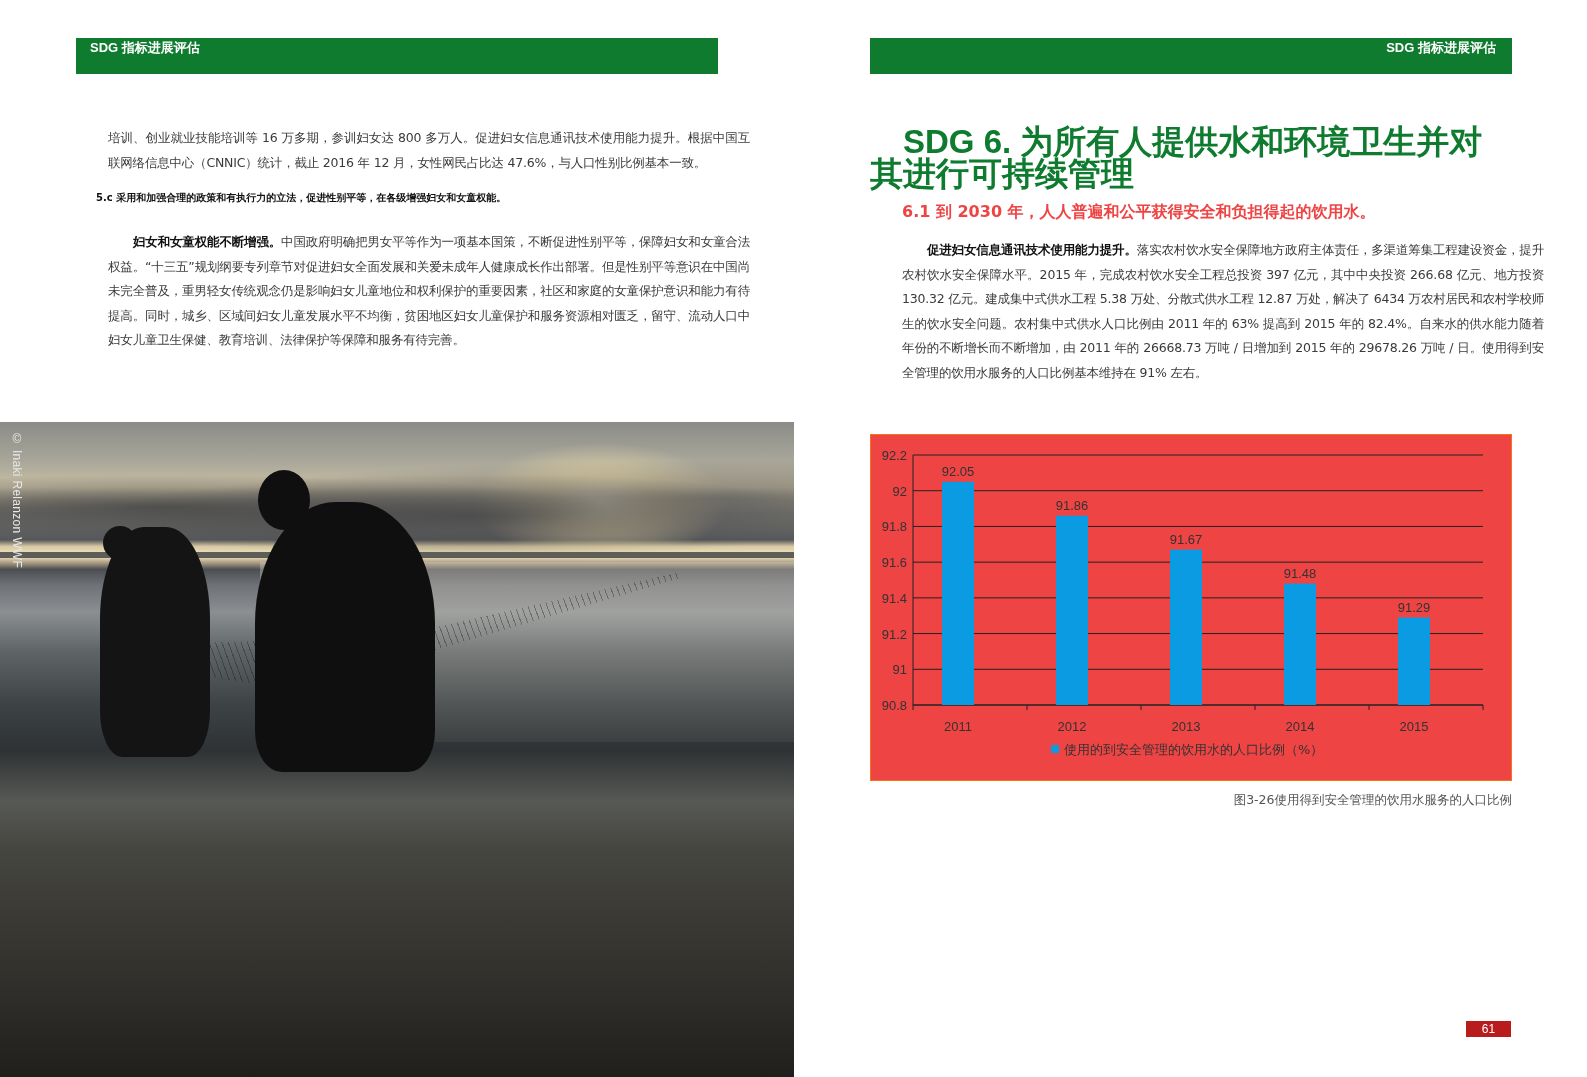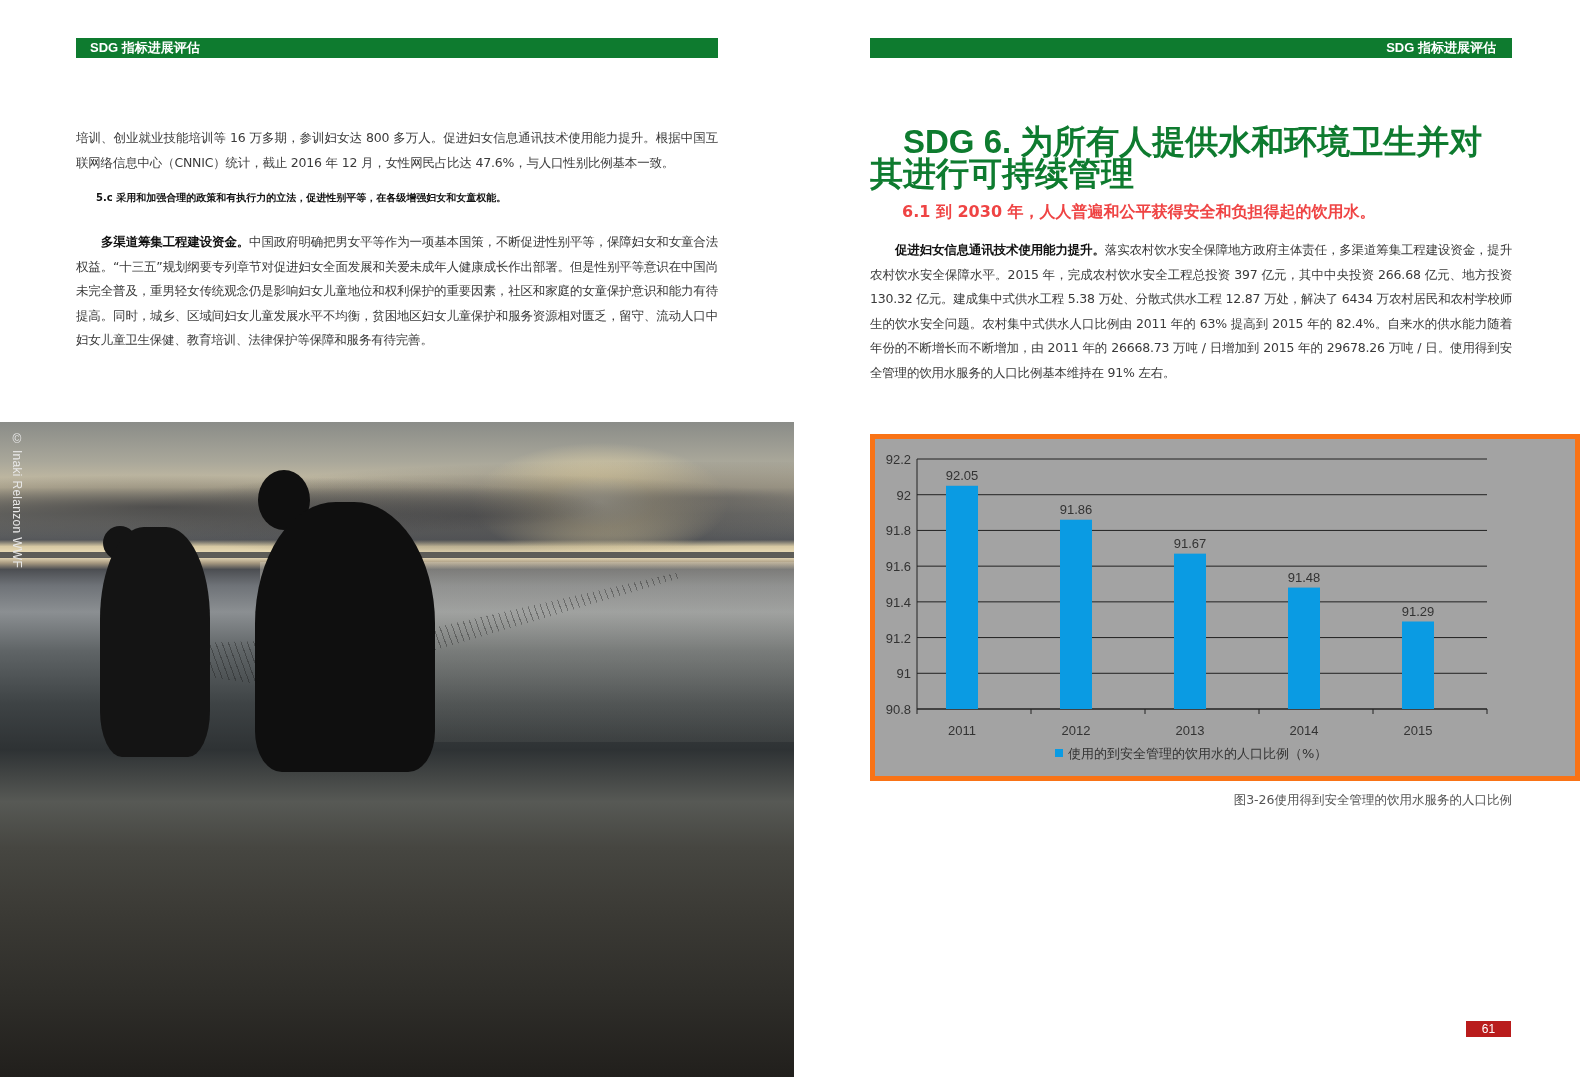--- a/index.html
+++ b/index.html
@@ -1,29 +1,29 @@
 <!DOCTYPE html>
 <html><head>
 <meta charset="utf-8">
 <style>
   * { box-sizing: border-box; margin: 0; padding: 0; }
   html, body { width: 1587px; height: 1077px; background: #ffffff; overflow: hidden; }
   body { position: relative; font-family: "DejaVu Sans", "Liberation Sans", sans-serif; color: #333; }
 
   .header-bar {
-    position: absolute; top: 38px; height: 20px; background: #0e7b2f;
+    position: absolute; top: 38px; height: 36px; background: #0e7b2f;
     color: #fff; font-weight: bold; font-size: 13px; line-height: 20px;
     font-family: "Liberation Sans", "DejaVu Sans", sans-serif;
   }
   .header-left { left: 76px; width: 642px; padding-left: 14px; }
   .header-right { left: 870px; width: 642px; text-align: right; padding-right: 16px; }
 
   .body-text {
     position: absolute; font-size: 12.5px; line-height: 24.5px; color: #3a3a3a;
-    text-align: justify; letter-spacing: -0.2px;
+    text-align: justify; letter-spacing: -0.2px; margin-left: 32px;
   }
   .body-text b { color: #111; }
   .indent { text-indent: 2em; }
 
   .left-p1 { left: 76px; top: 126px; width: 642px; }
   .left-h { position: absolute; left: 76px; top: 191px; width: 642px; font-size: 10px; font-weight: bold; color: #111; text-indent: 2em; }
   .left-p2 { left: 76px; top: 230px; width: 642px; }
 
   .sdg-title {
     position: absolute; left: 870px; top: 126px; width: 642px;
@@ -64,22 +64,22 @@
     position: absolute; left: 150px; top: 150px; width: 530px; height: 120px;
     background: repeating-linear-gradient(70deg, rgba(20,20,20,0.35) 0 1px, transparent 1px 6px);
     clip-path: polygon(0 60%, 45% 55%, 100% 0%, 100% 5%, 50% 70%, 30% 100%, 0 80%);
   }
   .credit {
     position: absolute; left: 10px; top: 432px; writing-mode: vertical-rl;
     color: #e8e8e8; font-size: 12px; font-family: "Liberation Sans", sans-serif; letter-spacing: 0.3px;
   }
 
   .chart-box {
-    position: absolute; left: 870px; top: 434px; width: 710px; height: 347px;
-    border: 5px solid #f97316; background: #a3a3a3;
+    position: absolute; left: 870px; top: 434px; width: 642px; height: 347px;
+    border: 1px solid #f97316; background: #ef4444;
   }
   .chart-svg { position: absolute; left: 0; top: 0; }
   .caption {
     position: absolute; left: 870px; top: 792px; width: 642px; text-align: right;
     font-size: 12.5px; color: #555;
   }
   .page-num {
     position: absolute; left: 1466px; top: 1021px; width: 45px; height: 16px;
     background: #b91c1c; color: #fff; font-size: 12px; line-height: 16px; text-align: center;
     font-family: "Liberation Sans", sans-serif;
@@ -88,21 +88,21 @@
 </head>
 <body>
 
 <div class="header-bar header-left">SDG 指标进展评估</div>
 
 <div class="body-text left-p1">培训、创业就业技能培训等 16 万多期，参训妇女达 800 多万人。促进妇女信息通讯技术使用能力提升。根据中国互联网络信息中心（CNNIC）统计，截止 2016 年 12 月，女性网民占比达 47.6%，与人口性别比例基本一致。</div>
 
 <div class="left-h">5.c 采用和加强合理的政策和有执行力的立法，促进性别平等，在各级增强妇女和女童权能。</div>
 
 <div class="body-text left-p2 indent">
-  <b>多渠道筹集工程建设资金。</b><span>中国政府明确把男女平等作为一项基本国策，不断促进性别平等，保障妇女和女童合法权益。“十三五”规划纲要专列章节对促进妇女全面发展和关爱未成年人健康成长作出部署。但是性别平等意识在中国尚未完全普及，重男轻女传统观念仍是影响妇女儿童地位和权利保护的重要因素，社区和家庭的女童保护意识和能力有待提高。同时，城乡、区域间妇女儿童发展水平不均衡，贫困地区妇女儿童保护和服务资源相对匮乏，留守、流动人口中妇女儿童卫生保健、教育培训、法律保护等保障和服务有待完善。</span>
+  <b>妇女和女童权能不断增强。</b><span>中国政府明确把男女平等作为一项基本国策，不断促进性别平等，保障妇女和女童合法权益。“十三五”规划纲要专列章节对促进妇女全面发展和关爱未成年人健康成长作出部署。但是性别平等意识在中国尚未完全普及，重男轻女传统观念仍是影响妇女儿童地位和权利保护的重要因素，社区和家庭的女童保护意识和能力有待提高。同时，城乡、区域间妇女儿童发展水平不均衡，贫困地区妇女儿童保护和服务资源相对匮乏，留守、流动人口中妇女儿童卫生保健、教育培训、法律保护等保障和服务有待完善。</span>
 </div>
 
 <div class="photo">
   <div class="sun-glow"></div>
   <div class="clouds"></div>
   <div class="horizon"></div>
   <div class="water-shine"></div>
   <div class="net"></div>
   <div class="figure-a-head"></div>
   <div class="figure-a"></div>

